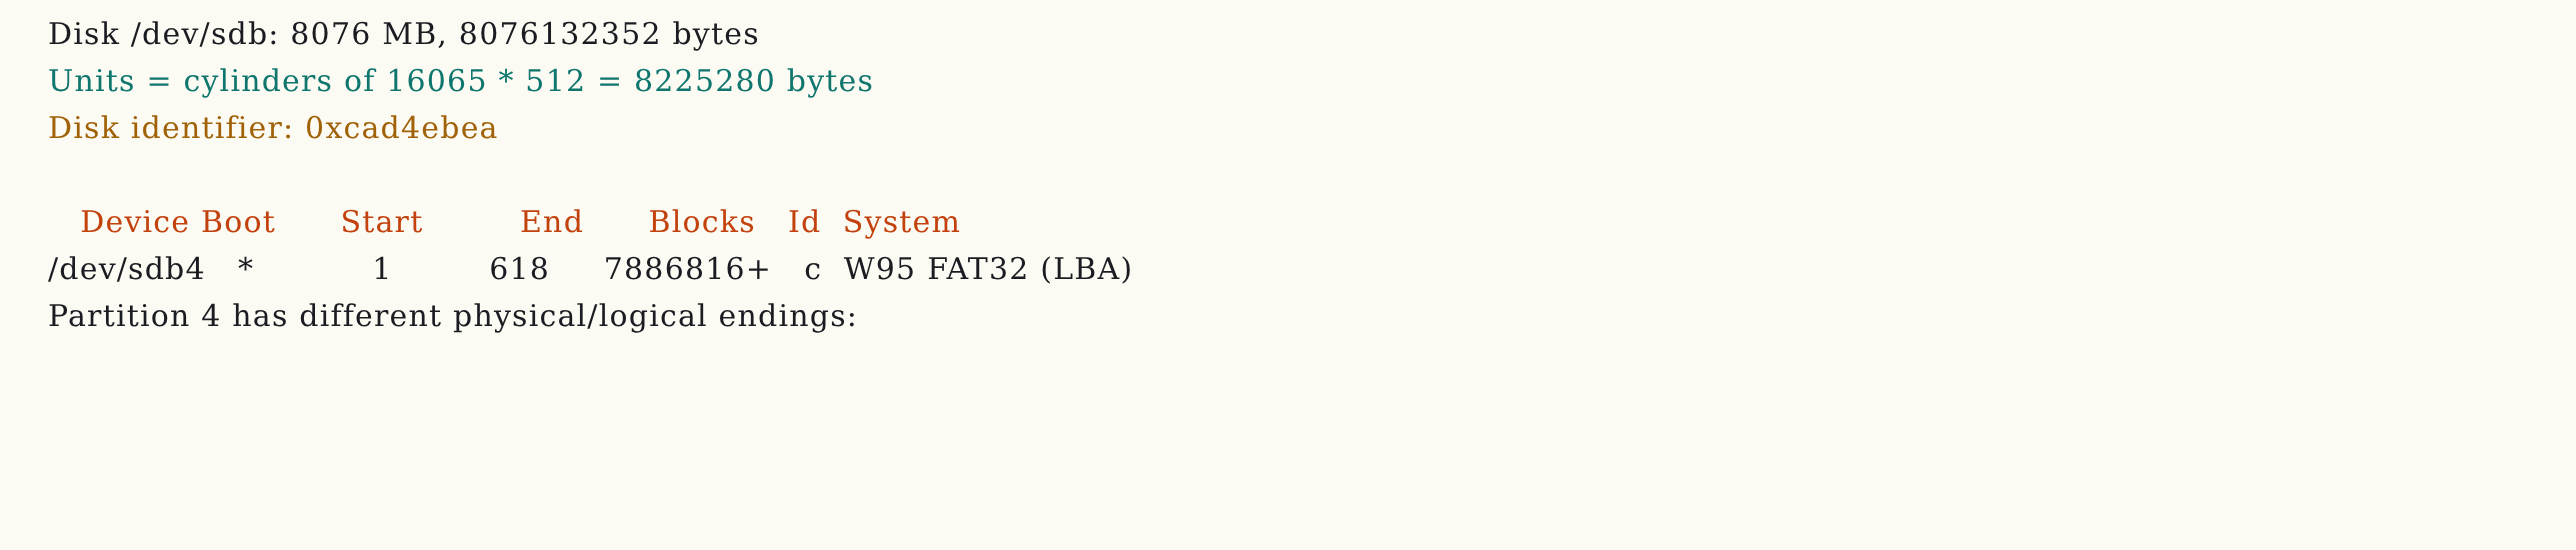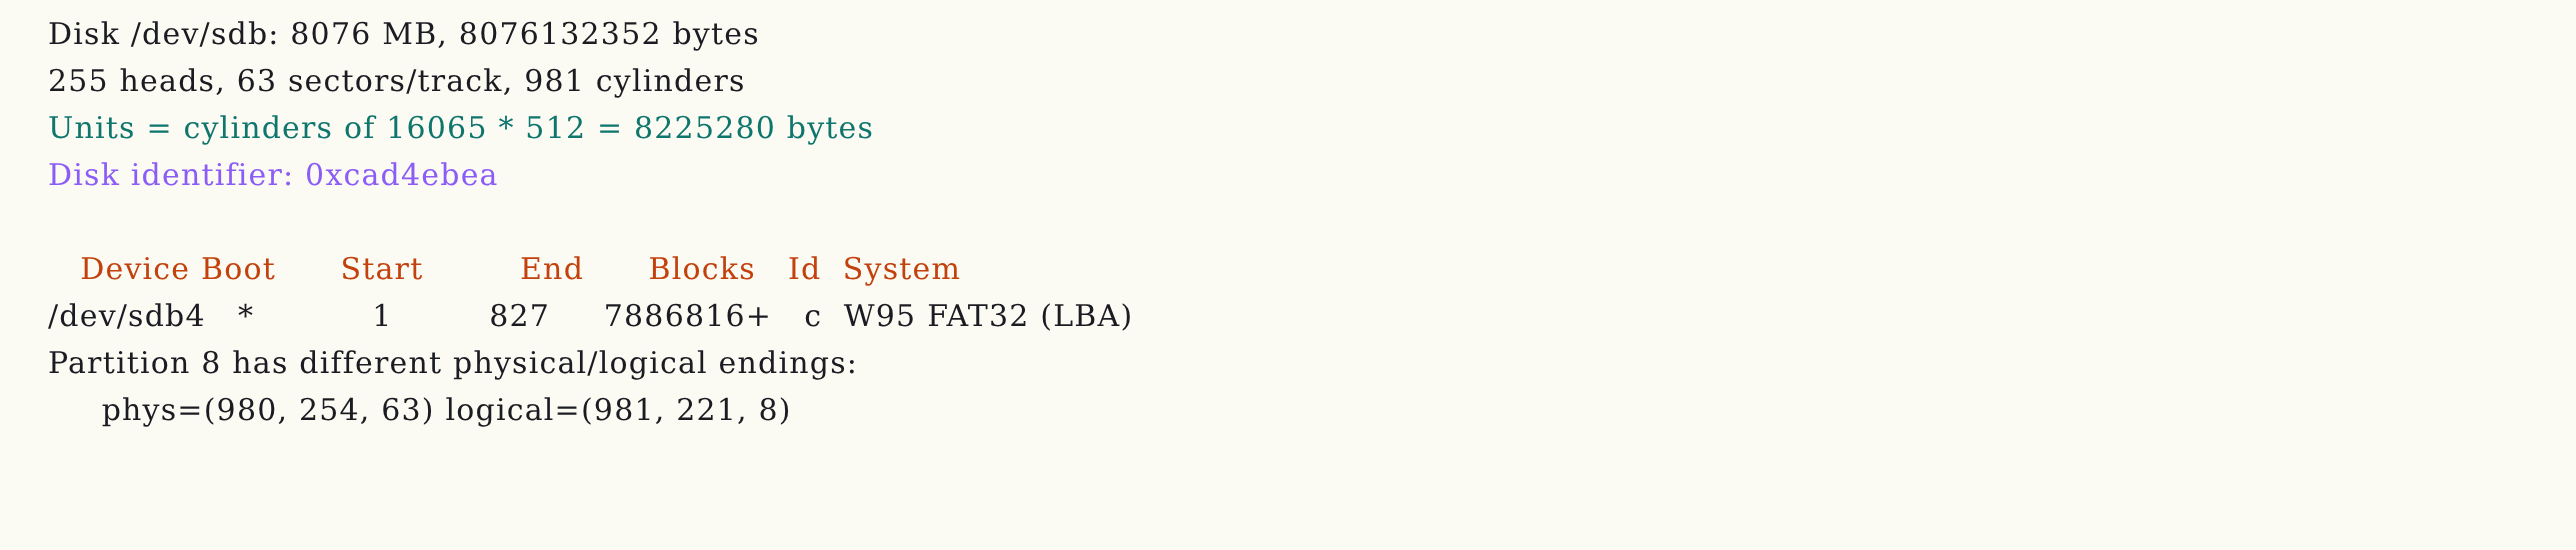--- a/index.html
+++ b/index.html
@@ -44,32 +44,30 @@
     font-variant-ligatures: none;
   }
 </style>
 </head>
 <body style="background: rgb(251, 250, 243);">
 
 <div id="terminal-output" style="background: rgb(251, 250, 243); padding-left: 48px;">
 
   <div class="line" style="color: rgb(27, 27, 34);">Disk /dev/sdb: 8076 MB, 8076132352 bytes</div>
 
-  <div class="line" style="color: rgb(27, 27, 34);">255 heads, 63 sectors/track, 981 cylinders</div>
 
   <div class="line" style="color: #0f766e;">Units = cylinders of 16065 * 512 = 8225280 bytes</div>
 
 
 
-  <div class="line" style="color: #8b5cf6;">Disk identifier: 0xcad4ebea</div>
+  <div class="line" style="color: #a16207;">Disk identifier: 0xcad4ebea</div>
 
   <div class="line blank"></div>
 
   <div class="line" style="color: #c2410c;">   Device Boot      Start         End      Blocks   Id  System</div>
 
-  <div class="line" style="color: rgb(27, 27, 34);">/dev/sdb4   *           1         827     7886816+   c  W95 FAT32 (LBA)</div>
+  <div class="line" style="color: rgb(27, 27, 34);">/dev/sdb4   *           1         618     7886816+   c  W95 FAT32 (LBA)</div>
 
-  <div class="line" style="color: rgb(27, 27, 34);">Partition 8 has different physical/logical endings:</div>
+  <div class="line" style="color: rgb(27, 27, 34);">Partition 4 has different physical/logical endings:</div>
 
-  <div class="line" style="color: rgb(27, 27, 34);">     phys=(980, 254, 63) logical=(981, 221, 8)</div>
 
 </div>
 
 
 </body></html>

